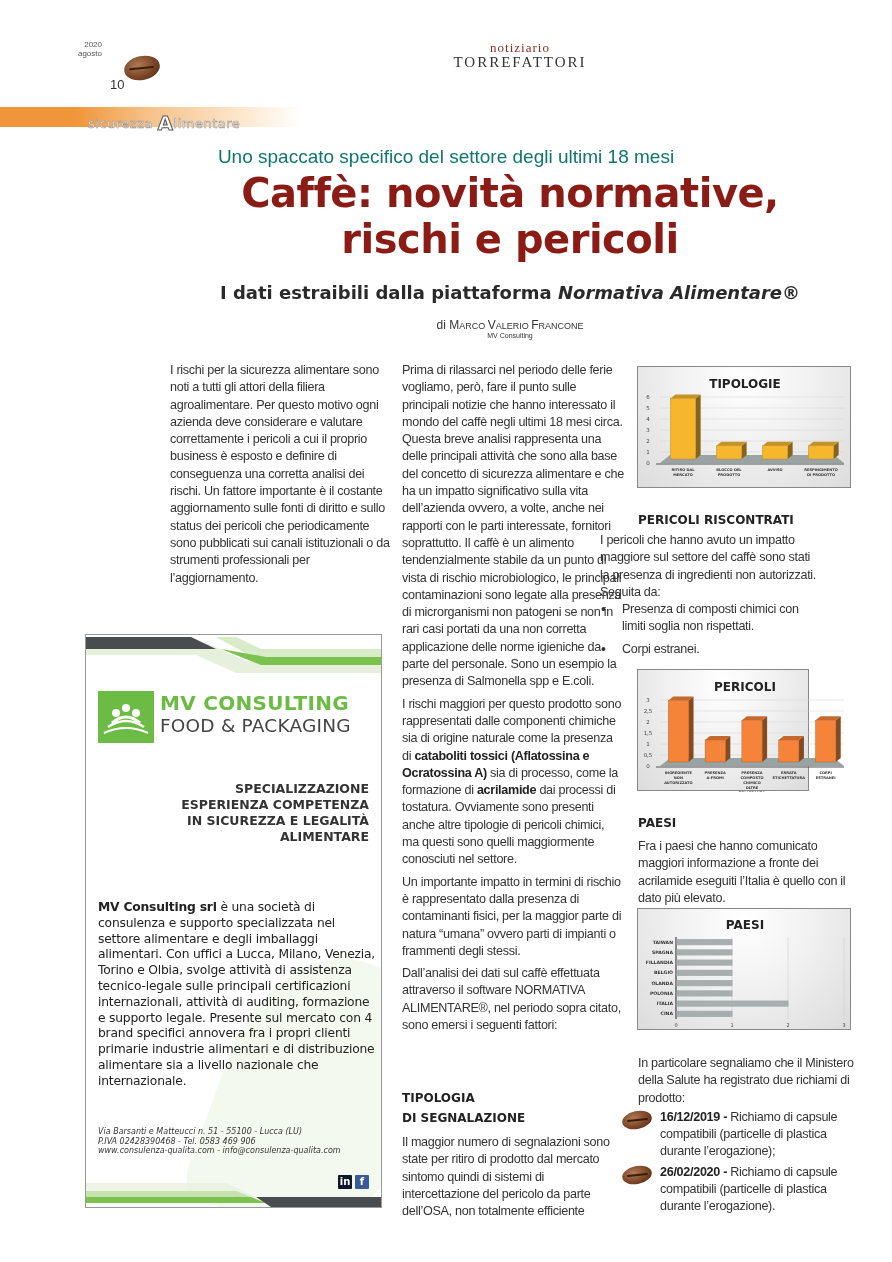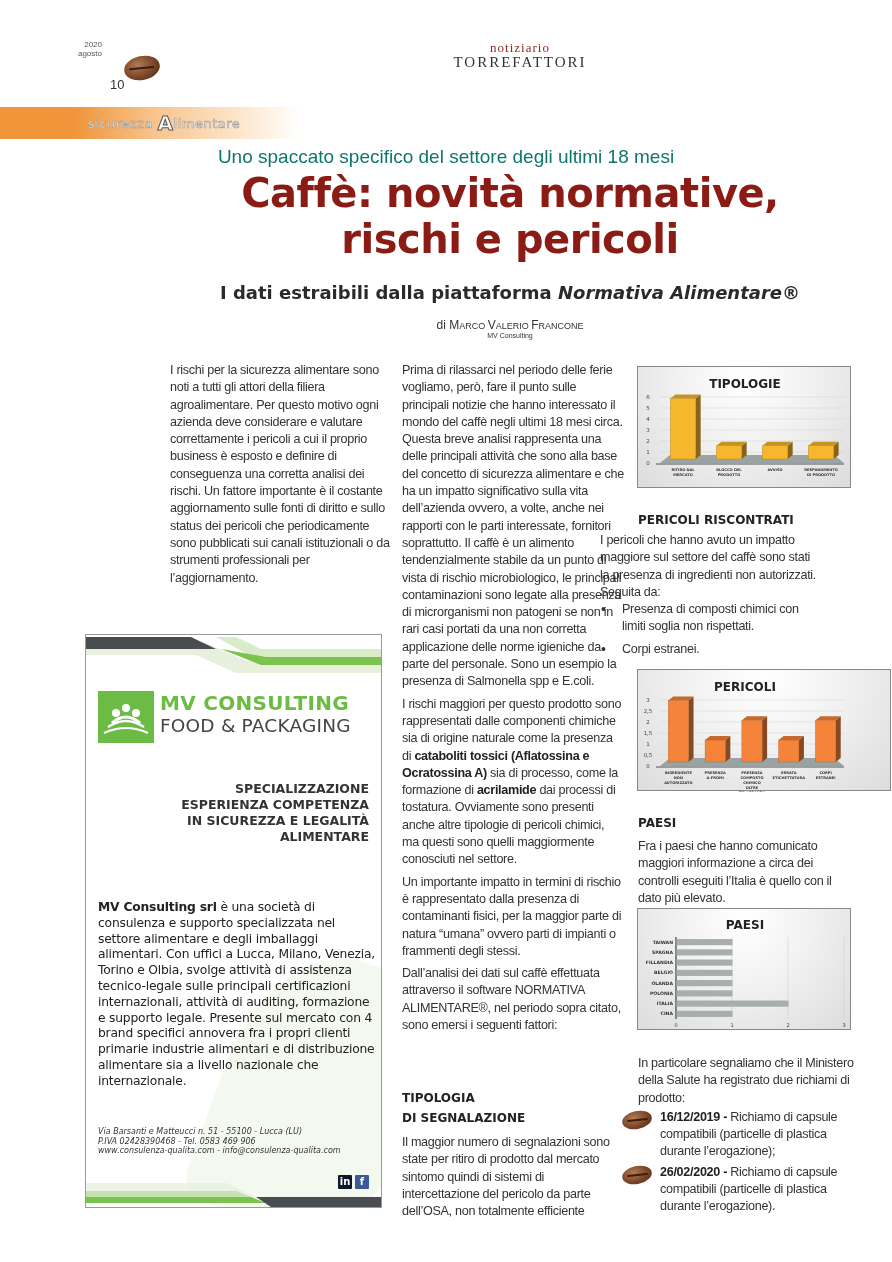--- a/index.html
+++ b/index.html
@@ -10,21 +10,21 @@
   .folio .yr { position: absolute; left: 22px; top: 0; font-size: 8px; color: #555; line-height: 9px; text-align: right; width: 40px; }
   .folio .pg { position: absolute; left: 70px; top: 37px; font-size: 13px; color: #333; }
   .bean { position: absolute; border-radius: 50%; background: radial-gradient(ellipse at 40% 35%, #b07a55 0%, #7a4526 55%, #4a2612 100%); transform: rotate(-12deg); }
   .bean::after { content: ""; position: absolute; left: 15%; right: 15%; top: 46%; height: 2px; background: #3a1d0c; border-radius: 2px; transform: rotate(6deg); }
   .folio .bean { left: 84px; top: 16px; width: 36px; height: 24px; }
 
   .masthead { position: absolute; left: 420px; top: 42px; width: 200px; text-align: center; font-family: "Liberation Serif", serif; }
   .masthead .m1 { color: #8b2b24; font-size: 13px; line-height: 12px; letter-spacing: 1px; }
   .masthead .m2 { color: #333; font-size: 15px; letter-spacing: 2px; line-height: 16px; }
 
-  .section-band { position: absolute; left: 0; top: 107px; width: 300px; height: 32px;
+  .section-band { position: absolute; left: 0; top: 107px; width: 300px; height: 20px;
     background: linear-gradient(90deg, #f0953a 0%, #f0953a 25%, #f7c28a 50%, #fde6cc 80%, rgba(255,255,255,0) 100%); }
   .section-band .lbl { position: absolute; left: 88px; top: 2px; font-size: 13px; color: #fff; letter-spacing: 0.5px;
     -webkit-text-stroke: 0.6px #999; font-family: "DejaVu Sans", sans-serif; }
   .section-band .lbl .A { font-size: 20px; font-weight: bold; color: #fff; -webkit-text-stroke: 1px #555; position: relative; top: 2px; }
 
   .kicker { position: absolute; left: 0; width: 892px; top: 146px; text-align: center; font-size: 19px; color: #0f766e; font-weight: 300; }
   .headline { position: absolute; left: 0; width: 1020px; top: 170px; text-align: center; color: #8b1c15;
     font-family: "DejaVu Sans", sans-serif; font-weight: bold; font-size: 40px; line-height: 46px; letter-spacing: -0.5px; }
   .subhead { position: absolute; left: 0; width: 1020px; top: 282px; text-align: center; font-family: "DejaVu Sans", sans-serif; font-weight: bold; font-size: 18px; color: #2a2a2a; }
   .subhead i { font-style: italic; }
@@ -50,21 +50,21 @@
   .bullets { list-style: none; }
   .bullets li { position: relative; padding-left: 22px; margin-bottom: 5px; }
   .bullets li::before { content: "•"; position: absolute; left: 1px; top: 0; font-size: 14px; }
   .recalls { list-style: none; margin-top: 2px; }
   .recalls li { position: relative; padding-left: 22px; margin-bottom: 3px; }
   .recalls .bean { position: absolute; left: -16px; top: 2px; width: 30px; height: 18px; }
 
   .chart { position: absolute; border: 1px solid #888; background: radial-gradient(ellipse at 50% 10%, #ffffff 0%, #f1f1f1 45%, #dcdcdc 100%); }
   .chart svg { display: block; }
   .ch-tip { left: 637px; top: 366px; width: 214px; height: 122px; }
-  .ch-per { left: 637px; top: 669px; width: 254px; height: 122px; }
+  .ch-per { left: 637px; top: 669px; width: 172px; height: 122px; }
   .ch-pae { left: 637px; top: 908px; width: 214px; height: 122px; }
 
   .ad { position: absolute; left: 85px; top: 634px; width: 297px; height: 574px; border: 1px solid #999; background: #fff; overflow: hidden; }
   .ad .swoosh-top { position: absolute; left: 0; top: 0; width: 297px; height: 40px; }
   .ad .swoosh-bot { position: absolute; left: 0; bottom: 0; width: 297px; height: 30px; }
   .ad .leaf { position: absolute; right: -40px; top: 320px; width: 200px; height: 280px; border-radius: 50% 10% 50% 10%; background: rgba(140,200,90,0.10); transform: rotate(20deg); }
   .ad .logo-box { position: absolute; left: 12px; top: 56px; width: 56px; height: 52px; background: #6cbb45; }
   .ad .logo-box svg { width: 56px; height: 52px; }
   .ad .brand1 { position: absolute; left: 74px; top: 56px; font-family: "DejaVu Sans", sans-serif; font-weight: bold; color: #6cbb45; font-size: 20px; letter-spacing: 0.3px; }
   .ad .brand2 { position: absolute; left: 74px; top: 80px; font-family: "DejaVu Sans", sans-serif; color: #444; font-size: 18.5px; letter-spacing: 0.2px; }
@@ -219,21 +219,21 @@
       <text x="150.79999999999998" y="109" font-size="3.6" fill="#333" text-anchor="middle" font-family="DejaVu Sans, sans-serif" font-weight="bold">ETICHETTATURA</text>
       <polygon points="197.72,50.2 202.72,46.2 202.72,88 197.72,92" fill="rgb(135,73,32)"></polygon>
       <polygon points="177.48,50.2 182.48,46.2 202.72,46.2 197.72,50.2" fill="rgb(196,106,46)"></polygon>
       <rect x="177.48" y="50.2" width="20.24" height="41.8" fill="#f5843a" stroke="rgb(172,92,41)" stroke-width="0.4"></rect>
       <text x="187.6" y="104" font-size="3.6" fill="#333" text-anchor="middle" font-family="DejaVu Sans, sans-serif" font-weight="bold">CORPI</text>
       <text x="187.6" y="109" font-size="3.6" fill="#333" text-anchor="middle" font-family="DejaVu Sans, sans-serif" font-weight="bold">ESTRANEI</text>
     </svg>
   </div>
 <div class="h-sec h-pae">PAESI</div>
 <div class="col col3b">
-  <p>Fra i paesi che hanno comunicato maggiori informazione a circa dei controlli eseguiti l’Italia è quello con il dato più elevato.</p>
+  <p>Fra i paesi che hanno comunicato maggiori informazione a fronte dei acrilamide eseguiti l’Italia è quello con il dato più elevato.</p>
 </div>
 <div class="chart ch-pae">
     <svg id="svg2" width="214" height="122">
       <text x="107" y="20" text-anchor="middle" font-size="12" font-weight="bold" fill="#222" font-family="DejaVu Sans, sans-serif">PAESI</text>
       <line x1="38" x2="38" y1="28" y2="110" stroke="#c8c8c8" stroke-width="0.5"></line>
       <text x="38" y="118" font-size="5" fill="#444" text-anchor="middle" font-family="DejaVu Sans, sans-serif">0</text>
       <line x1="94" x2="94" y1="28" y2="110" stroke="#c8c8c8" stroke-width="0.5"></line>
       <text x="94" y="118" font-size="5" fill="#444" text-anchor="middle" font-family="DejaVu Sans, sans-serif">1</text>
       <line x1="150" x2="150" y1="28" y2="110" stroke="#c8c8c8" stroke-width="0.5"></line>
       <text x="150" y="118" font-size="5" fill="#444" text-anchor="middle" font-family="DejaVu Sans, sans-serif">2</text>

